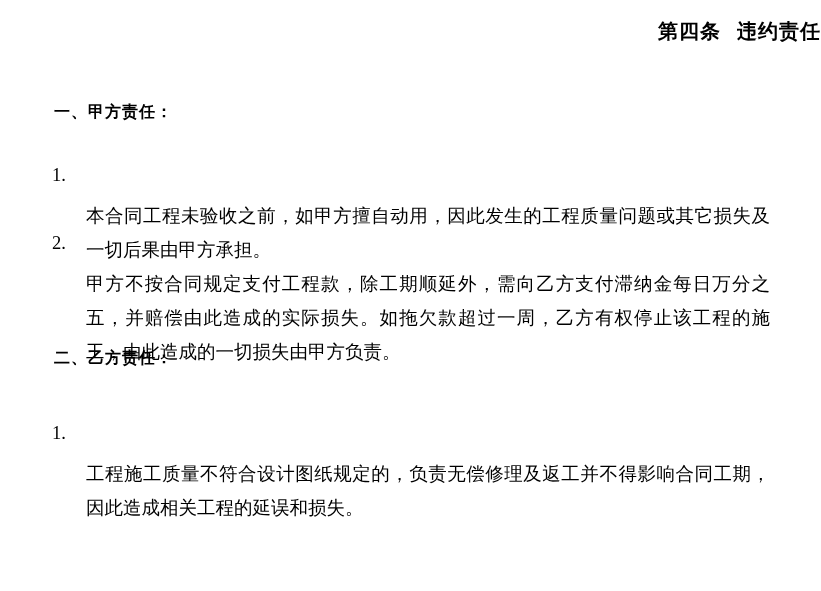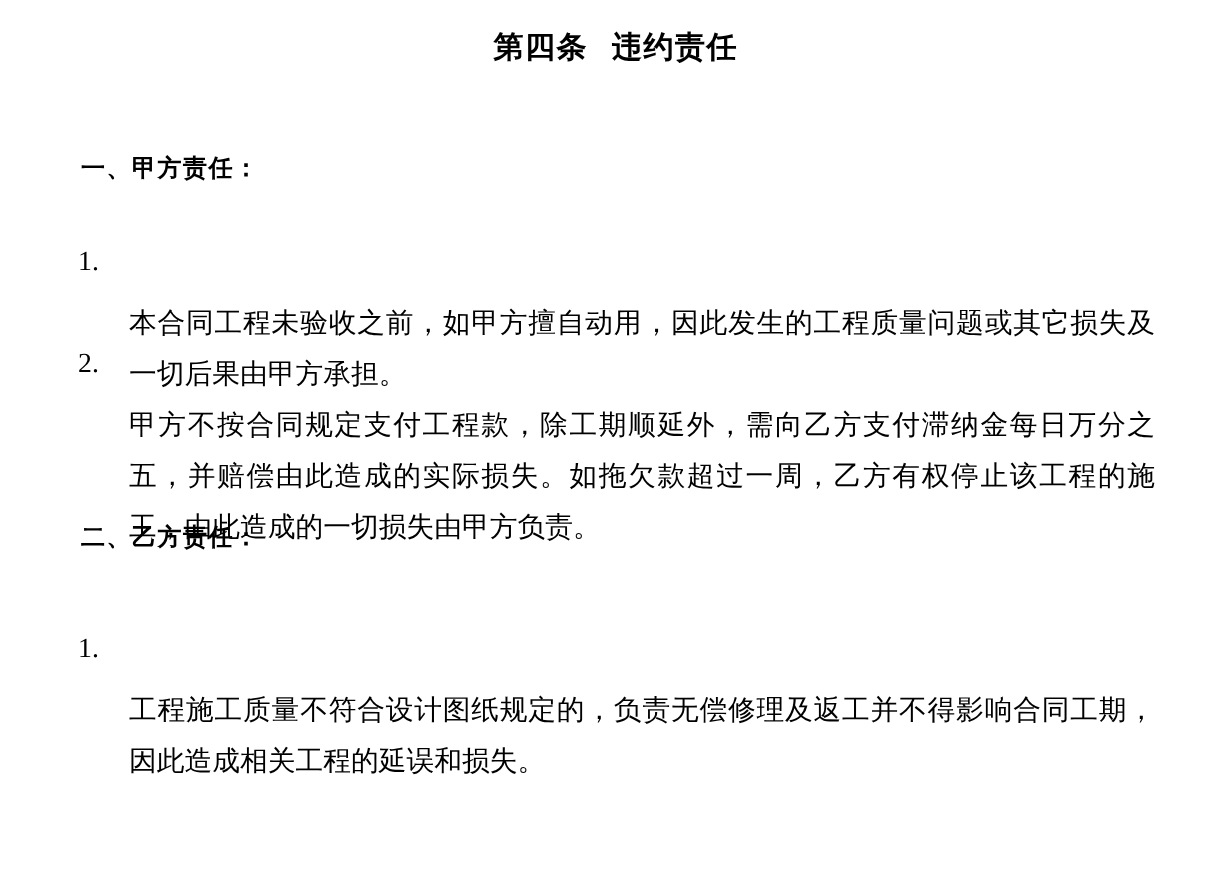--- a/index.html
+++ b/index.html
@@ -15,21 +15,21 @@
     overflow: hidden;
   }
   .page {
     position: relative;
     width: 821px;
     height: 591px;
     box-sizing: border-box;
     padding: 0;
   }
   .doc-title {
-    text-align: center;
+    text-align: right;
     font-weight: bold;
     font-size: 20px;
     letter-spacing: 1px;
     margin: 18px 0 0 0;
     padding: 0;
   }
   .doc-title .title-gap {
     display: inline-block;
     width: 16px;
   }

